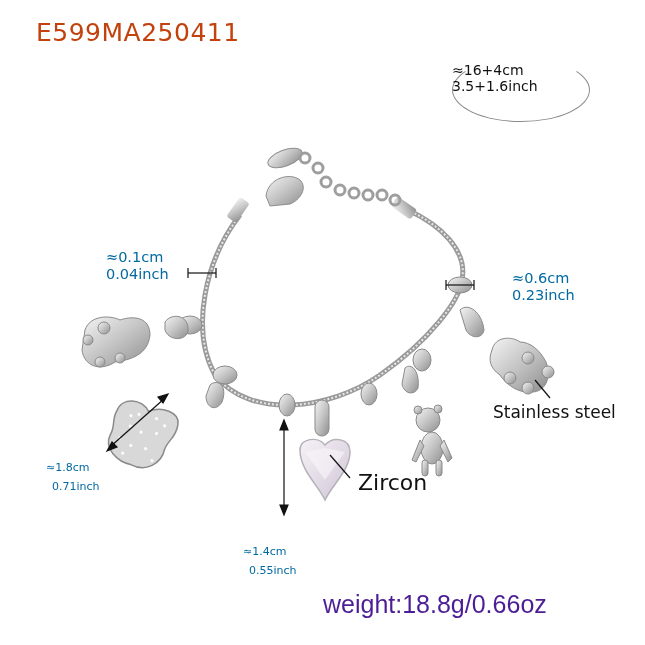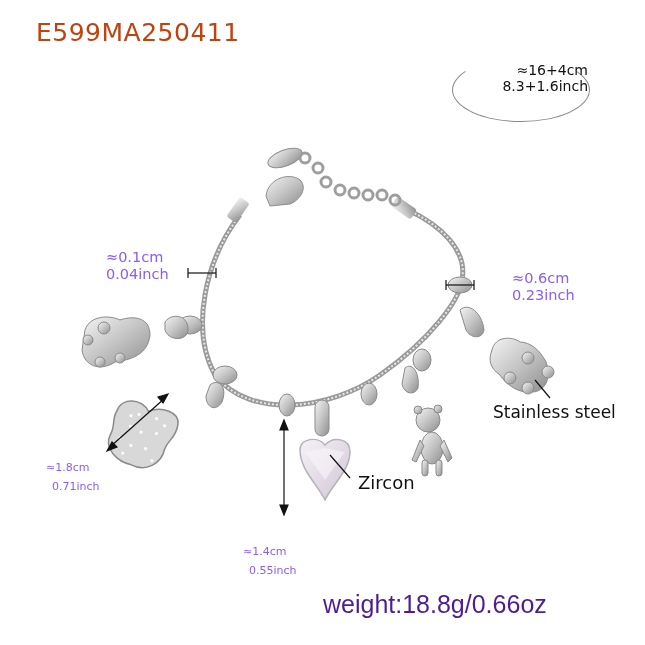--- a/index.html
+++ b/index.html
@@ -2,35 +2,35 @@
 <html><head>
   <meta charset="utf-8">
   <style>
     html, body { margin: 0; padding: 0; background: #ffffff; }
     body { width: 645px; height: 645px; position: relative; overflow: hidden;
            font-family: "DejaVu Sans", sans-serif; color: #111; }
     .abs { position: absolute; }
     .sku { left: 36px; top: 18px; font-size: 25px; letter-spacing: 0.5px; color: #c2410c; }
     .oval { left: 452px; top: 58px; width: 136px; height: 62px; border: 1px solid #8a8a8a;
             border-radius: 50%; border-top-color: transparent; }
-    .oval-text { left: 452px; top: 62px; width: 136px; text-align: right; font-size: 14px; line-height: 16px; }
-    .lbl { font-size: 14.5px; line-height: 17px; color: #8b5cf6; }
+    .oval-text { left: 452px; top: 62px; width: 136px; text-align: left; font-size: 14px; line-height: 16px; }
+    .lbl { font-size: 14.5px; line-height: 17px; color: #0369a1; }
     .big-lbl { font-size: 11px; line-height: 19px; }
     .weight { left: 323px; top: 590px; font-size: 25px; font-family: "Liberation Sans", sans-serif; color: #4c1d95; }
     svg { position: absolute; left: 0; top: 0; }
   </style>
 </head>
 <body>
 
 <div class="abs sku">E599MA250411</div>
 
 <div class="abs oval"></div>
 <div class="abs oval-text">
   <div>≈16+4cm</div>
-  <div>8.3+1.6inch</div>
+  <div>3.5+1.6inch</div>
 </div>
 
 <svg width="645" height="645" viewBox="0 0 645 645">
   <defs>
     <linearGradient id="metal" x1="0" y1="0" x2="1" y2="1">
       <stop offset="0" stop-color="#f4f4f4"></stop>
       <stop offset="0.5" stop-color="#c4c4c4"></stop>
       <stop offset="1" stop-color="#8e8e8e"></stop>
     </linearGradient>
     <linearGradient id="zirc" x1="0" y1="0" x2="1" y2="1">
@@ -164,16 +164,16 @@
 <div class="abs lbl big-lbl" style="left:46px; top:458px;">
   <div>≈1.8cm</div>
   <div style="padding-left:6px;">0.71inch</div>
 </div>
 
 <div class="abs lbl big-lbl" style="left:243px; top:542px;">
   <div>≈1.4cm</div>
   <div style="padding-left:6px;">0.55inch</div>
 </div>
 
-<div class="abs big-lbl" style="left:358px; top:473px; font-size:18px;text-align:right;">Zircon</div>
+<div class="abs big-lbl" style="left:358px; top:473px; font-size:22px;text-align:right;">Zircon</div>
 <div class="abs big-lbl" style="left:493px; top:403px; font-size:17px;">Stainless steel</div>
 
 <div class="abs weight">weight:18.8g/0.66oz</div>
 
 </body></html>

